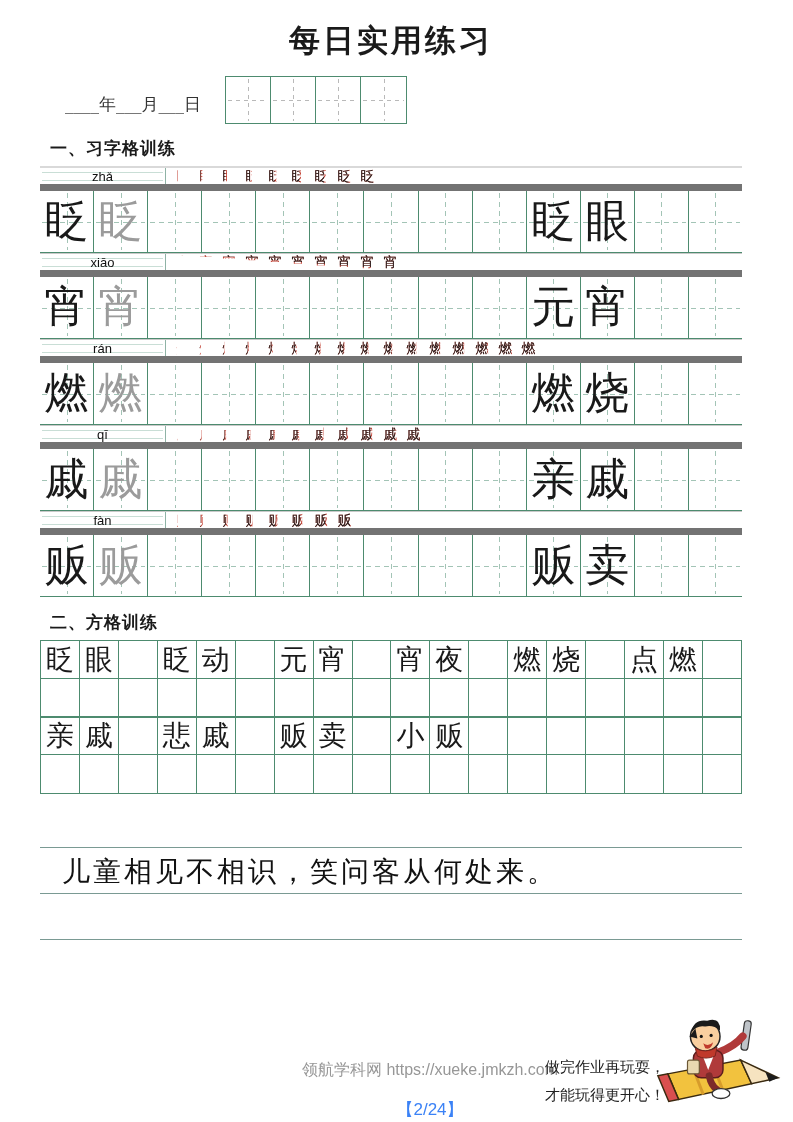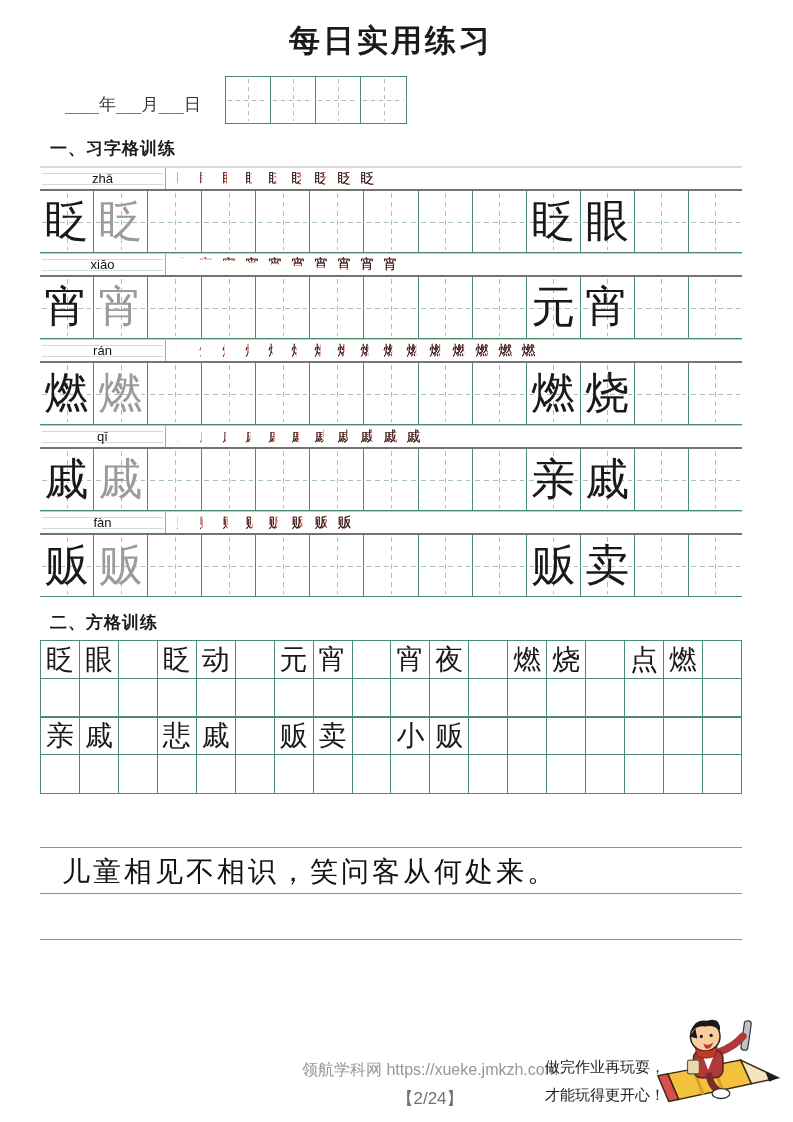--- a/index.html
+++ b/index.html
@@ -31,21 +31,21 @@
     background:repeating-linear-gradient(180deg,#b9b9b9 0 4px,transparent 4px 8px);}
   .name-cell::after{content:"";position:absolute;top:50%;left:2px;right:2px;height:1px;
     background:repeating-linear-gradient(90deg,#b9b9b9 0 4px,transparent 4px 8px);}
   
   .sec-h{font-size:17px;font-weight:700;margin:14px 0 6px 10px;letter-spacing:1px;}
   .sec-h.first{margin-top:13px;}
   
   .pblocks{border-top:1px solid #d9d9d9;}
   .pblock{border-top:1px solid var(--graybd);}
   .pblock:first-child{border-top:1px solid #d9d9d9;}
-  .pheader{display:flex;height:23px;border-bottom:2px solid #737373;}
+  .pheader{display:flex;height:23px;border-bottom:7px solid #737373;}
   .pinyin-box{width:126px;position:relative;border-right:1px solid #8fb3a6;}
   .pinyin-box .pl{position:absolute;left:2px;right:2px;height:1px;background:var(--lightline);}
   .pinyin-box .pl.a{top:26%;} .pinyin-box .pl.b{top:74%;}
   .pinyin{
     position:absolute;left:0;right:0;top:0;bottom:0;display:flex;align-items:center;justify-content:center;
     font-size:13px;color:#111;font-family:"Liberation Sans",sans-serif;z-index:1;
   }
   .strokes{flex:1;display:flex;align-items:center;padding-left:10px;gap:8px;}
   .step{position:relative;width:15px;height:17px;font-family:"DejaVu Serif",serif;
     font-size:14px;line-height:17px;}
@@ -75,21 +75,21 @@
   .g2cell:last-child{border-right:none;}
   
   .wlines{margin-top:8px;}
   .wline{height:46px;border-bottom:1px solid var(--teal-line);display:flex;align-items:flex-end;
     padding-left:22px;}
   .wline span{font-family:"DejaVu Serif",serif;font-size:28px;letter-spacing:3px;color:#111;
     padding-bottom:2px;}
   
   .footer-center{position:absolute;left:250px;top:1060px;width:360px;text-align:center;}
   .site{color:#979797;font-size:16px;font-family:"Liberation Sans",sans-serif;}
-  .pageno{color:#737373;font-size:17px;margin-top:6px;font-family:"Liberation Sans",sans-serif;}
+  .pageno{color:#3b82f6;font-size:17px;margin-top:17px;font-family:"Liberation Sans",sans-serif;}
   .motto{position:absolute;left:540px;top:1053px;width:125px;text-align:right;
     font-family:"DejaVu Serif",serif;font-size:15px;color:#222;line-height:28px;}
   .mascot{position:absolute;left:652px;top:1012px;width:138px;height:105px;}
 </style>
 </head>
 <body>
 
 <div class="wrap">
   <div class="title">每日实用练习</div>
 

